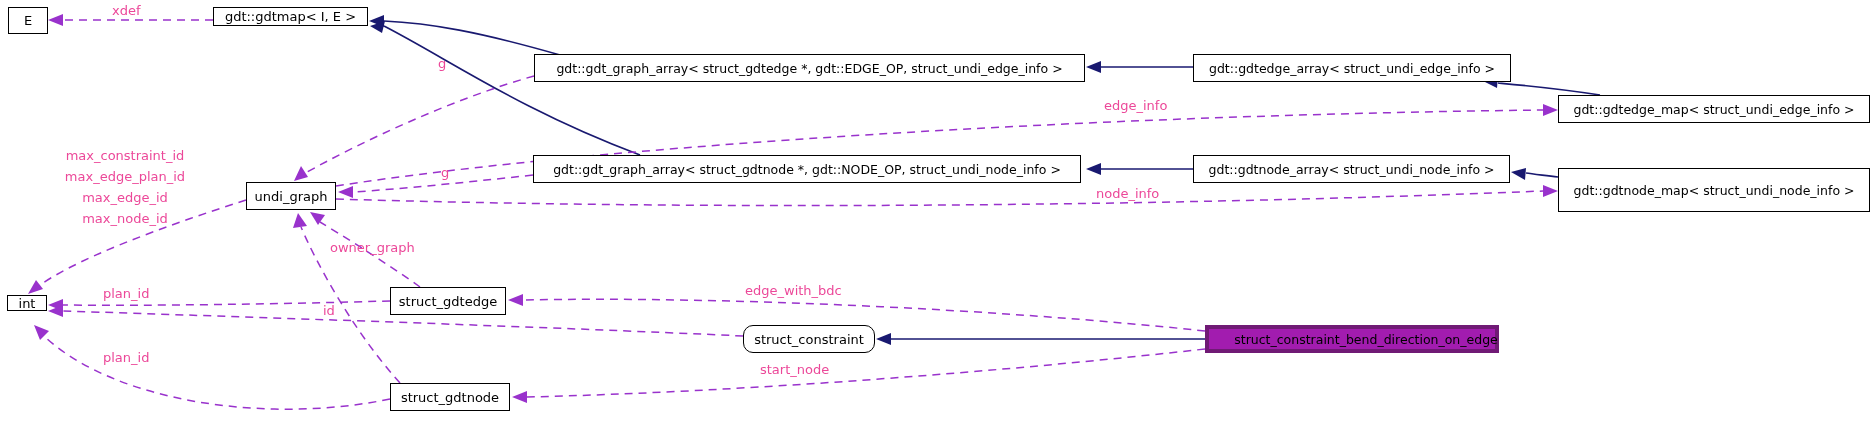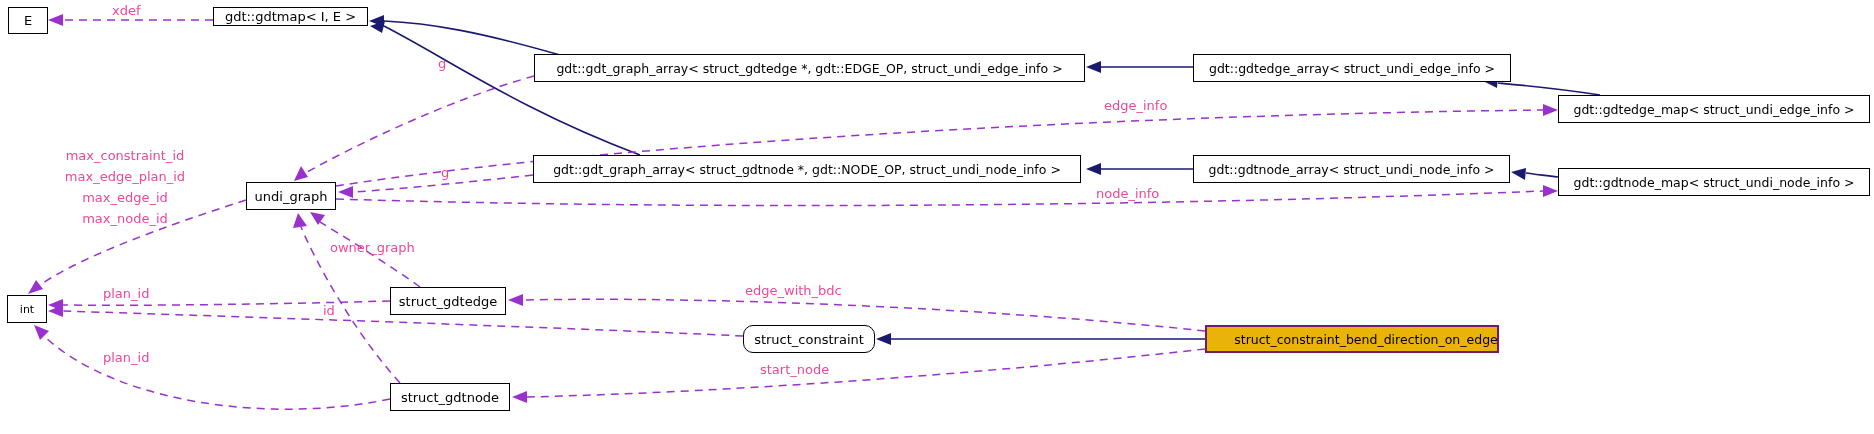--- a/index.html
+++ b/index.html
@@ -6,21 +6,21 @@
   body{
     width:1874px;height:434px;position:relative;background:#ffffff;
     font-family:"DejaVu Sans", sans-serif;overflow:hidden;
   }
   #edges{position:absolute;left:0;top:0;}
   .node{
     position:absolute;display:flex;align-items:center;justify-content:center;
     border:1px solid #000;background:#fff;color:#000;
     font-size:12.5px;white-space:nowrap;box-sizing:border-box;z-index:2;
   }
-  .node.hl{background:#eab308;border:2px solid #701a75;padding-left:28px;}
+  .node.hl{background:#a21caf;border:4px solid #701a75;padding-left:28px;}
   .elabel{
     position:absolute;font-size:13px;color:#ec4899;white-space:nowrap;z-index:3;
   }
   .elabel-block{text-align:center;line-height:21px;width:140px;}
 </style>
 </head>
 <body>
 
 <svg id="edges" width="1874" height="434" viewBox="0 0 1874 434">
 
@@ -75,23 +75,23 @@
   </g>
 </svg>
 
 <div class="node" style="left:8px;top:7px;width:40px;height:27px;font-size:13px;">E</div>
 <div class="node" style="left:213px;top:7px;width:155px;height:19px;font-size:13px;">gdt::gdtmap&lt; I, E &gt;</div>
 <div class="node" style="left:534px;top:54px;width:551px;height:28px;">gdt::gdt_graph_array&lt; struct_gdtedge *, gdt::EDGE_OP, struct_undi_edge_info &gt;</div>
 <div class="node" style="left:1193px;top:54px;width:318px;height:28px;">gdt::gdtedge_array&lt; struct_undi_edge_info &gt;</div>
 <div class="node" style="left:1558px;top:95px;width:312px;height:28px;">gdt::gdtedge_map&lt; struct_undi_edge_info &gt;</div>
 <div class="node" style="left:533px;top:155px;width:548px;height:28px;">gdt::gdt_graph_array&lt; struct_gdtnode *, gdt::NODE_OP, struct_undi_node_info &gt;</div>
 <div class="node" style="left:1193px;top:155px;width:317px;height:28px;">gdt::gdtnode_array&lt; struct_undi_node_info &gt;</div>
-<div class="node" style="left:1558px;top:168px;width:312px;height:28px;">gdt::gdtnode_map&lt; struct_undi_node_info &gt;</div>
+<div class="node" style="left:1558px;top:168px;width:312px;height:44px;">gdt::gdtnode_map&lt; struct_undi_node_info &gt;</div>
 <div class="node" style="left:246px;top:182px;width:90px;height:28px;font-size:13px;">undi_graph</div>
-<div class="node" style="left:7px;top:295px;width:40px;height:28px;font-size:11px;">int</div>
+<div class="node" style="left:7px;top:295px;width:40px;height:16px;font-size:13px;">int</div>
 <div class="node" style="left:390px;top:287px;width:116px;height:28px;font-size:13px;">struct_gdtedge</div>
 <div class="node" style="left:743px;top:325px;width:132px;height:28px;font-size:13px;border-radius:10px;">struct_constraint</div>
 <div class="node hl" style="left:1205px;top:325px;width:294px;height:28px;">struct_constraint_bend_direction_on_edge</div>
 <div class="node" style="left:390px;top:383px;width:120px;height:28px;font-size:13px;">struct_gdtnode</div>
 
 <div class="elabel" style="left:112px;top:3px;">xdef</div>
 <div class="elabel" style="left:438px;top:56px;">g</div>
 <div class="elabel" style="left:441px;top:165px;">g</div>
 <div class="elabel" style="left:1104px;top:98px;">edge_info</div>
 <div class="elabel" style="left:1096px;top:186px;">node_info</div>

